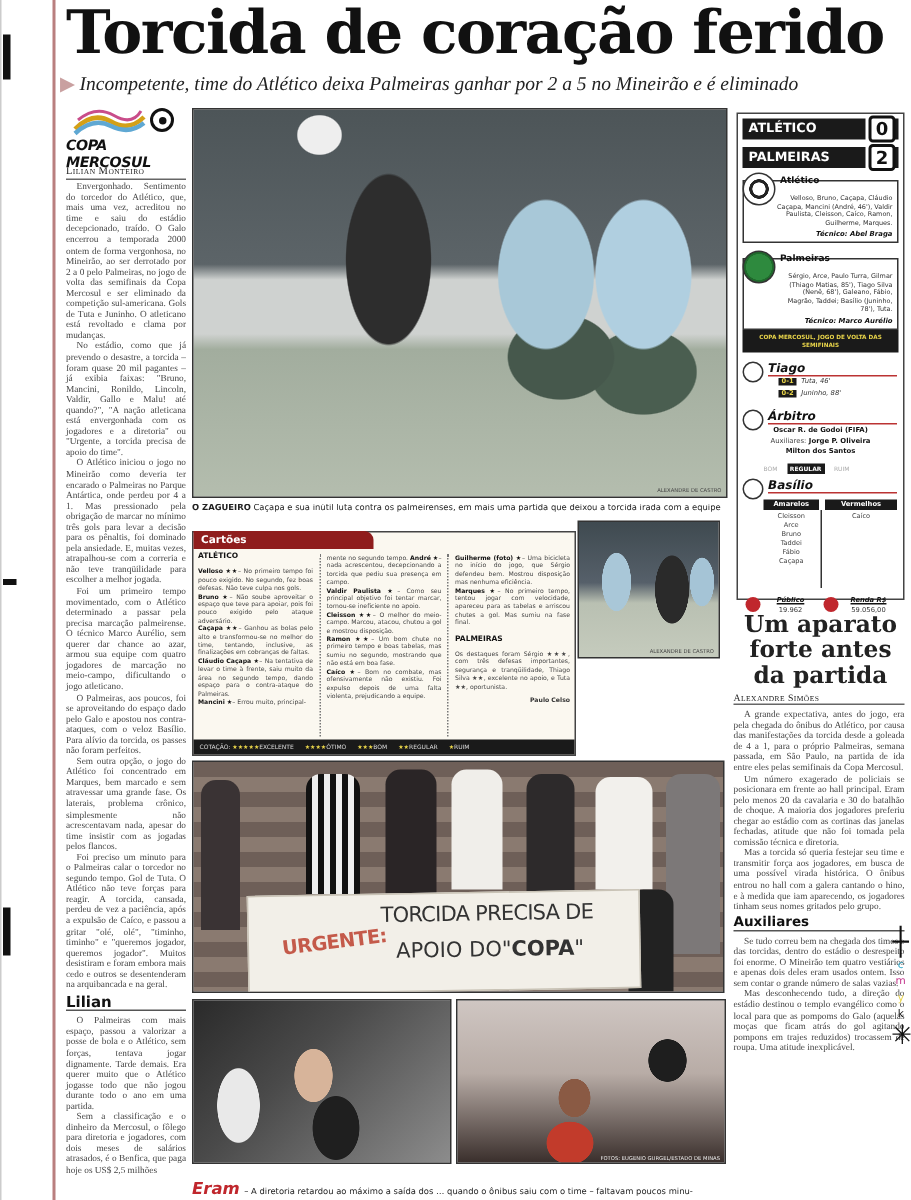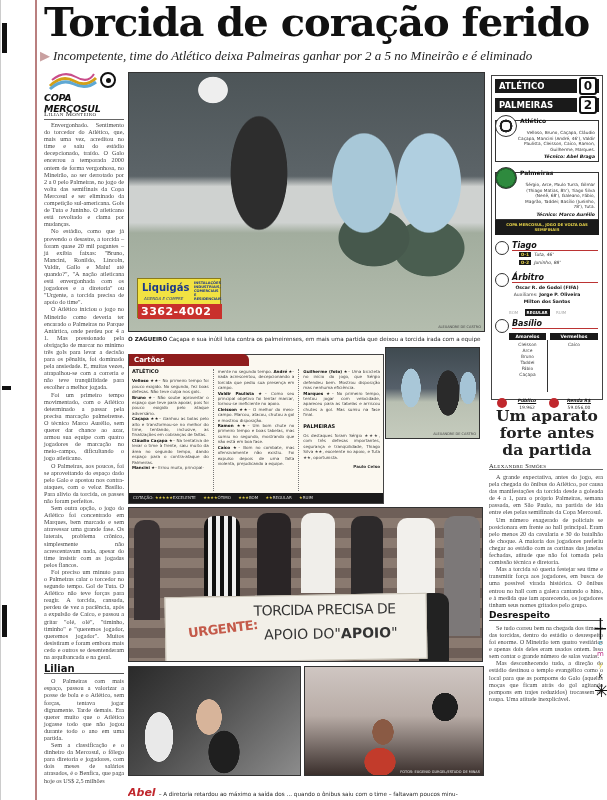--- a/index.html
+++ b/index.html
@@ -169,26 +169,20 @@
   <p>Foi um primeiro tempo movimentado, com o Atlético determinado a passar pela precisa marcação palmeirense. O técnico Marco Aurélio, sem querer dar chance ao azar, armou sua equipe com quatro jogadores de marcação no meio-campo, dificultando o jogo atleticano.</p>
   <p>O Palmeiras, aos poucos, foi se aproveitando do espaço dado pelo Galo e apostou nos contra-ataques, com o veloz Basílio. Para alívio da torcida, os passes não foram perfeitos.</p>
   <p>Sem outra opção, o jogo do Atlético foi concentrado em Marques, bem marcado e sem atravessar uma grande fase. Os laterais, problema crônico, simplesmente não acrescentavam nada, apesar do time insistir com as jogadas pelos flancos.</p>
   <p>Foi preciso um minuto para o Palmeiras calar o torcedor no segundo tempo. Gol de Tuta. O Atlético não teve forças para reagir. A torcida, cansada, perdeu de vez a paciência, após a expulsão de Caíco, e passou a gritar "olé, olé", "timinho, timinho" e "queremos jogador, queremos jogador". Muitos desistiram e foram embora mais cedo e outros se desentenderam na arquibancada e na geral.</p>
   <p class="section-head">Lilian</p>
   <p>O Palmeiras com mais espaço, passou a valorizar a posse de bola e o Atlético, sem forças, tentava jogar dignamente. Tarde demais. Era querer muito que o Atlético jogasse todo que não jogou durante todo o ano em uma partida.</p>
   <p>Sem a classificação e o dinheiro da Mercosul, o fôlego para diretoria e jogadores, com dois meses de salários atrasados, é o Benfica, que paga hoje os US$ 2,5 milhões</p>
 </div>
 
 <div class="photo main-photo">
-  <div class="ad-box">
-    <div class="brand">Liquigás</div>
-    <div class="tag">INSTALAÇÕES INDUSTRIAIS, COMERCIAIS E RESIDENCIAIS</div>
-    <div class="slogan">AGENDA E COMPRE</div>
-    <div class="phone">3362-4002</div>
-  </div>
   <div class="photo-credit" style="right:3px;bottom:2px">ALEXANDRE DE CASTRO</div>
 </div>
 <div class="caption">
   <b>O ZAGUEIRO</b> <span>Caçapa e sua inútil luta contra os palmeirenses, em mais uma partida que deixou a torcida irada com a equipe</span>
 </div>
 
 <div class="scorebox">
   <div class="team-row" style="top:3px">
     <div class="team">ATLÉTICO</div>
     <div class="score-tail"></div>
@@ -305,47 +299,47 @@
 <div class="photo small-photo">
   <div class="photo-credit" style="right:3px;bottom:2px">ALEXANDRE DE CASTRO</div>
 </div>
 
 <h2 class="side-headline">Um aparato forte antes da partida</h2>
 <div class="side-byline">Alexandre Simões</div>
 <div class="col-right">
   <p>A grande expectativa, antes do jogo, era pela chegada do ônibus do Atlético, por causa das manifestações da torcida desde a goleada de 4 a 1, para o próprio Palmeiras, semana passada, em São Paulo, na partida de ida entre eles pelas semifinais da Copa Mercosul.</p>
   <p>Um número exagerado de policiais se posicionara em frente ao hall principal. Eram pelo menos 20 da cavalaria e 30 do batalhão de choque. A maioria dos jogadores preferiu chegar ao estádio com as cortinas das janelas fechadas, atitude que não foi tomada pela comissão técnica e diretoria.</p>
   <p>Mas a torcida só queria festejar seu time e transmitir força aos jogadores, em busca de uma possível virada histórica. O ônibus entrou no hall com a galera cantando o hino, e à medida que iam aparecendo, os jogadores tinham seus nomes gritados pelo grupo.</p>
-  <p class="section-head">Desrespeito</p>
+  <p class="section-head">Auxiliares</p>
   <p>Se tudo correu bem na chegada dos times e das torcidas, dentro do estádio o desrespeito foi enorme. O Mineirão tem quatro vestiários e apenas dois deles eram usados ontem. Isso sem contar o grande número de salas vazias.</p>
   <p>Mas desconhecendo tudo, a direção do estádio destinou o templo evangélico como o local para que as pompoms do Galo (aquelas moças que ficam atrás do gol agitando pompons em trajes reduzidos) trocassem de roupa. Uma atitude inexplicável.</p>
 </div>
 
 <div class="photo banner-photo">
   <div class="person" style="left:5px;top:12px;width:26px;height:100px;background:#3a3334;border-radius:10px 10px 0 0"></div>
   <div class="person" style="left:75px;top:8px;width:36px;height:80px;background:repeating-linear-gradient(90deg,#111 0 4px,#eee 4px 8px);border-radius:10px 10px 0 0"></div>
   <div class="person" style="left:128px;top:5px;width:34px;height:85px;background:#2a2526;border-radius:10px 10px 0 0"></div>
   <div class="person" style="left:172px;top:5px;width:34px;height:80px;background:#f0eeea;border-radius:10px 10px 0 0"></div>
   <div class="person" style="left:222px;top:8px;width:32px;height:80px;background:#2d2a2b;border-radius:10px 10px 0 0"></div>
   <div class="person" style="left:268px;top:10px;width:38px;height:75px;background:#f2f0ec;border-radius:10px 10px 0 0"></div>
   <div class="person" style="left:315px;top:8px;width:36px;height:120px;background:#7c7878;border-radius:10px 10px 0 0"></div>
   <div class="person" style="left:290px;top:85px;width:30px;height:68px;background:#222;border-radius:10px 10px 0 0"></div>
   <div class="banner">
     <div class="urgente">URGENTE:</div>
     <div class="msg1">TORCIDA PRECISA DE</div>
-    <div class="msg2"><span>APOIO DO"</span><b>APOIO</b><span>"</span></div>
+    <div class="msg2"><span>APOIO DO"</span><b>COPA</b><span>"</span></div>
   </div>
 </div>
 
 <div class="photo fight-photo"></div>
 <div class="photo fans-photo">
   <div class="photo-credit" style="right:3px;bottom:1px;color:#eee">FOTOS: EUGENIO GURGEL/ESTADO DE MINAS</div>
 </div>
 <div class="bottom-caption">
-  <span class="kw">Abel</span><span>– A diretoria retardou ao máximo a saída dos … quando o ônibus saiu com o time – faltavam poucos minu-</span>
+  <span class="kw">Eram</span><span>– A diretoria retardou ao máximo a saída dos … quando o ônibus saiu com o time – faltavam poucos minu-</span>
 </div>
 
 <div class="print-marks">
   <div class="cross">┼</div>
   <div class="m" style="color:#2aa6c8">c</div>
   <div class="m" style="color:#c2338a">m</div>
   <div class="m" style="color:#e8d44a">y</div>
   <div class="m" style="color:#111">k</div>
   <div class="cross">✳</div>
 </div>

